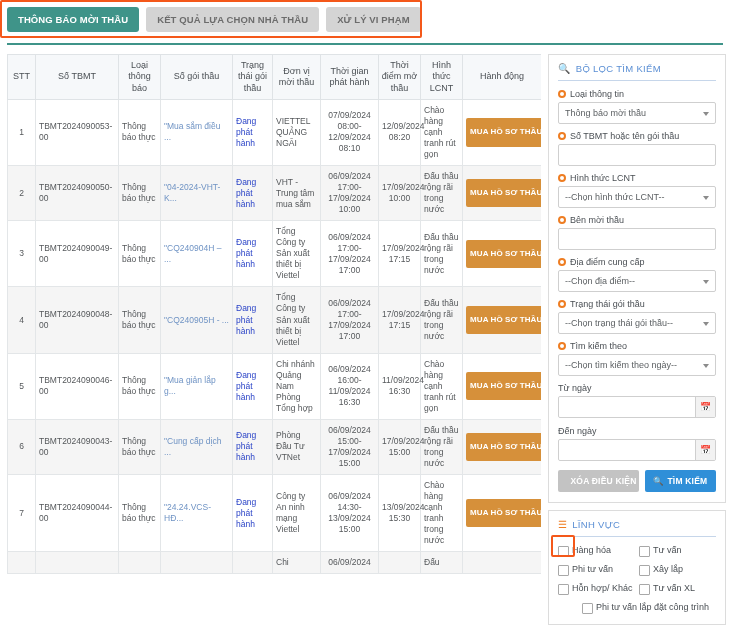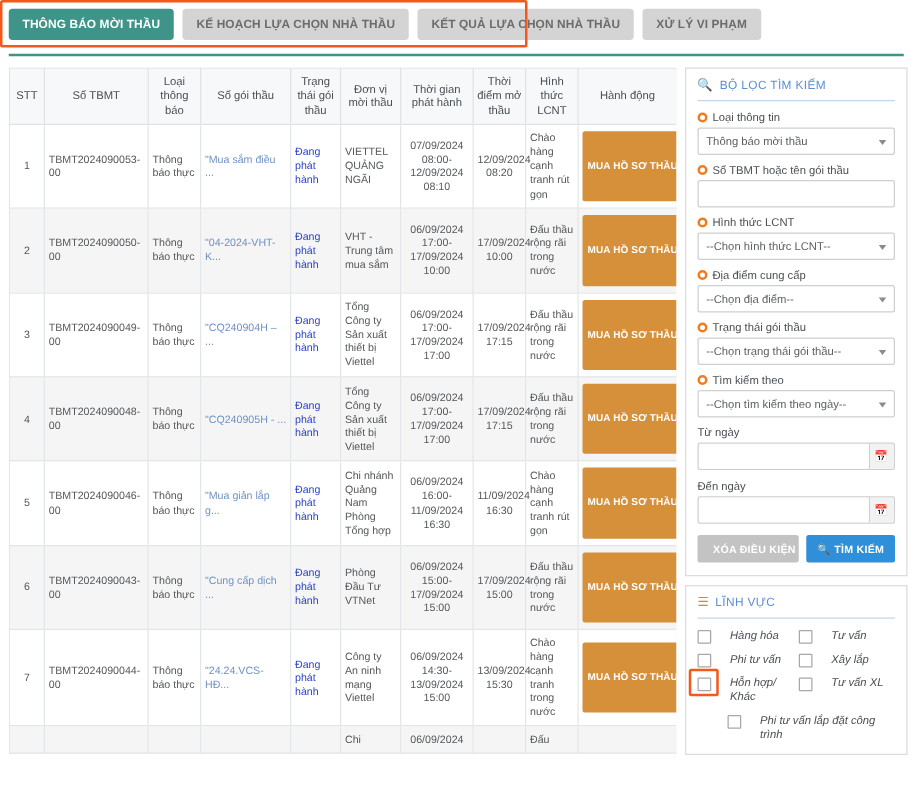--- a/index.html
+++ b/index.html
@@ -69,21 +69,21 @@
   td.c-donvi  { text-align: left;   width: 48px; }
   td.c-thoigian { text-align: center; width: 58px; }
   td.c-moi    { text-align: center; width: 42px; }
   td.c-lcnt   { text-align: left;   width: 42px; }
   td.c-action { text-align: center; width: 79px; }
   .lnk { color: #6f93c4; cursor: pointer; }
   .state { color: #2b44c7; cursor: pointer; }
   .btn-buy {
     display: inline-block; background: #d6903a; color: #ffffff;
     font-size: 8px; font-weight: bold; letter-spacing: .1px;
-    padding: 23px 4px; border-radius: 2px; white-space: nowrap;
+    padding: 9px 4px; border-radius: 2px; white-space: nowrap;
     cursor: pointer; user-select: none;
   }
 
   
   .side {
     position: absolute; left: 548px; top: 54px; width: 178px;
   }
   .panel {
     border: 1px solid #dcdcdc; background: #fff;
     padding: 8px 9px 10px 9px; margin-bottom: 7px;
@@ -138,40 +138,37 @@
     display: flex; align-items: center; justify-content: center; gap: 3px;
     cursor: pointer; user-select: none; letter-spacing: .2px;
   }
   .btn-clear  { background: #c3c3c3; padding-left: 10px; }
   .btn-search { background: #2f8fd8; }
   .chkgrid {
     display: grid; grid-template-columns: 1fr 1fr;
     row-gap: 7px; column-gap: 4px;
   }
   .chkitem {
-    display: flex; align-items: flex-start; gap: 15px;
-    font-size: 9px; color: #4a4f54; cursor: pointer; line-height: 1.25; font-style: italic;
+    display: flex; align-items: flex-start; gap: 3px;
+    font-size: 9px; color: #4a4f54; cursor: pointer; line-height: 1.25;
   }
   .box {
     width: 11px; height: 11px; border: 1px solid #a8a8a8;
     background: #fff; border-radius: 1px; flex: 0 0 auto; margin-top: 1px;
   }
   .span2 { grid-column: 1 / span 2; margin-left: 24px; }
 </style>
 </head>
 <body>
 
 <div id="page">
 
   <div class="tabbar">
     <div class="tab active">
       <span>THÔNG BÁO MỜI THẦU</span>
-    </div>
-    <div class="tab">
-      <span>KẾ HOẠCH LỰA CHỌN NHÀ THẦU</span>
     </div>
     <div class="tab">
       <span>KẾT QUẢ LỰA CHỌN NHÀ THẦU</span>
     </div>
     <div class="tab">
       <span>XỬ LÝ VI PHẠM</span>
     </div>
   </div>
   <div class="tab-underline"></div>
 
@@ -325,20 +322,29 @@
               <span>Hình thức LCNT</span>
             </div>
             <div class="fld">
               <span>--Chọn hình thức LCNT--</span>
               <span class="caret"></span>
             </div>
           </div>
           <div class="fgroup">
             <div class="flabel">
               <span class="bullet"></span>
+              <span>Bên mời thầu</span>
+            </div>
+            <div class="fld plain">
+              <span></span>
+            </div>
+          </div>
+          <div class="fgroup">
+            <div class="flabel">
+              <span class="bullet"></span>
               <span>Địa điểm cung cấp</span>
             </div>
             <div class="fld">
               <span>--Chọn địa điểm--</span>
               <span class="caret"></span>
             </div>
           </div>
           <div class="fgroup">
             <div class="flabel">
               <span class="bullet"></span>

